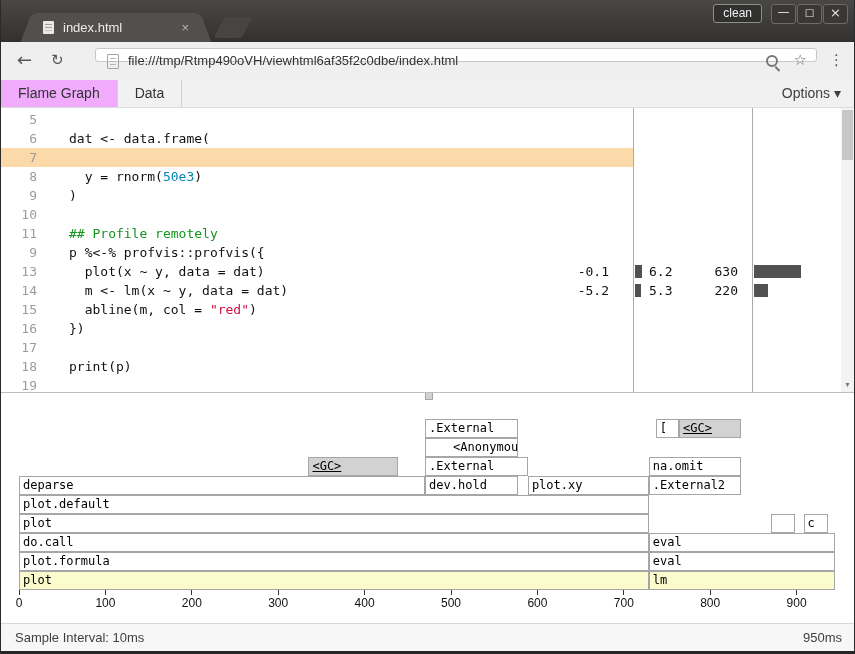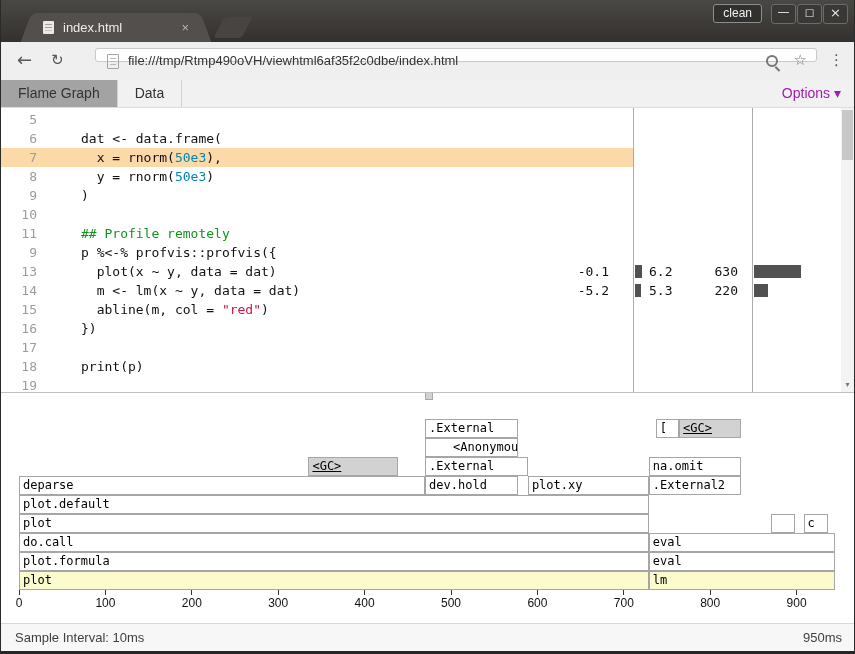--- a/index.html
+++ b/index.html
@@ -41,30 +41,30 @@
   .url-text{position:absolute;left:32px;top:4px;font-size:13px;color:#333;white-space:nowrap;}
   .zoom-icon{position:absolute;right:38px;top:6px;width:8px;height:8px;border:2px solid #757575;border-radius:50%;}
   .zoom-icon::after{content:"";position:absolute;left:8px;top:9px;width:6px;height:2px;background:#757575;
                     transform:rotate(45deg);transform-origin:0 0;}
   .star-icon{position:absolute;right:9px;top:2px;font-size:15px;color:#777;font-family:"DejaVu Sans",sans-serif;}
   .menu-dots{position:absolute;right:10px;top:9px;font-size:15px;color:#555;font-family:"DejaVu Sans",sans-serif;}
   
   .pv-tabbar{position:absolute;top:80px;left:0;right:0;height:28px;background:#f1f1f1;
              border-bottom:1px solid #dcdcdc;font-size:14px;color:#333;box-sizing:border-box;}
   .pv-tab{float:left;height:27px;line-height:27px;padding:0 17px;border-right:1px solid #d2d2d2;cursor:default;}
-  .pv-tab.active{background:#a3a3a3;}
-  .pv-options{float:right;height:27px;line-height:27px;padding-right:13px;color:#a21caf;}
+  .pv-tab.active{background:#f0abfc;}
+  .pv-options{float:right;height:27px;line-height:27px;padding-right:13px;color:#404040;}
   
   .code-panel{position:absolute;top:108px;left:0;right:0;height:284px;background:#fff;overflow:hidden;
               font-family:"DejaVu Sans Mono",monospace;font-size:13px;color:#111;}
   .code-lines{position:absolute;top:2px;left:0;right:0;}
   .code-row{position:relative;height:19px;line-height:19px;white-space:pre;}
   .hl-bg{position:absolute;left:0;top:0;width:632px;height:19px;background:#fcd9a8;}
   .ln{position:absolute;left:0;width:36px;text-align:right;color:#9c9c9c;}
-  .code-text{position:absolute;left:80px;}
+  .code-text{position:absolute;left:68px;}
   .num{color:#0086b3}.str{color:#d01040}.com{color:#13941c}
   .m-dealloc{position:absolute;left:552px;width:56px;text-align:right;}
   .m-bar{position:absolute;left:634px;top:3px;height:13px;background:#515151;}
   .m-alloc{position:absolute;left:648px;}
   .m-time{position:absolute;left:691px;width:46px;text-align:right;}
   .t-bar{position:absolute;left:753px;top:3px;height:13px;background:#515151;}
   .vline{position:absolute;top:0;height:284px;width:1px;background:#ababab;}
   .v1{left:632px}.v2{left:751px}
   .code-scrollbar{position:absolute;right:0;top:0;width:13px;height:284px;background:#f3f3f3;}
   .sb-thumb{position:absolute;left:1px;top:2px;width:11px;height:50px;background:#c8c8c8;}
@@ -130,21 +130,21 @@
     <div class="pv-options">
       <span>Options</span>
       <span>▾</span>
     </div>
   </div>
 
   <div class="code-panel">
     <div class="code-lines">
         <div class="code-row"><span class="ln">5</span><span class="code-text"></span></div>
         <div class="code-row"><span class="ln">6</span><span class="code-text"><span>dat &lt;- data.frame(</span></span></div>
-        <div class="code-row"><div class="hl-bg"></div><span class="ln">7</span><span class="code-text"><span>  x = rnorm(</span><span class="num">50e3</span><span>),</span></span></div>
+        <div class="code-row"><div class="hl-bg"></div><span class="ln">7</span></div>
         <div class="code-row"><span class="ln">8</span><span class="code-text"><span>  y = rnorm(</span><span class="num">50e3</span><span>)</span></span></div>
         <div class="code-row"><span class="ln">9</span><span class="code-text"><span>)</span></span></div>
         <div class="code-row"><span class="ln">10</span><span class="code-text"></span></div>
         <div class="code-row"><span class="ln">11</span><span class="code-text"><span class="com">## Profile remotely</span></span></div>
         <div class="code-row"><span class="ln">9</span><span class="code-text"><span>p %&lt;-% profvis::profvis({</span></span></div>
         <div class="code-row"><span class="ln">13</span><span class="code-text"><span>  plot(x ~ y, data = dat)</span></span><span class="m-dealloc">-0.1</span><div class="m-bar" style="width: 7px;"></div><span class="m-alloc">6.2</span><span class="m-time">630</span><div class="t-bar" style="width: 47px;"></div></div>
         <div class="code-row"><span class="ln">14</span><span class="code-text"><span>  m &lt;- lm(x ~ y, data = dat)</span></span><span class="m-dealloc">-5.2</span><div class="m-bar" style="width: 6px;"></div><span class="m-alloc">5.3</span><span class="m-time">220</span><div class="t-bar" style="width: 14px;"></div></div>
         <div class="code-row"><span class="ln">15</span><span class="code-text"><span>  abline(m, col = </span><span class="str">"red"</span><span>)</span></span></div>
         <div class="code-row"><span class="ln">16</span><span class="code-text"><span>})</span></span></div>
         <div class="code-row"><span class="ln">17</span><span class="code-text"></span></div>

